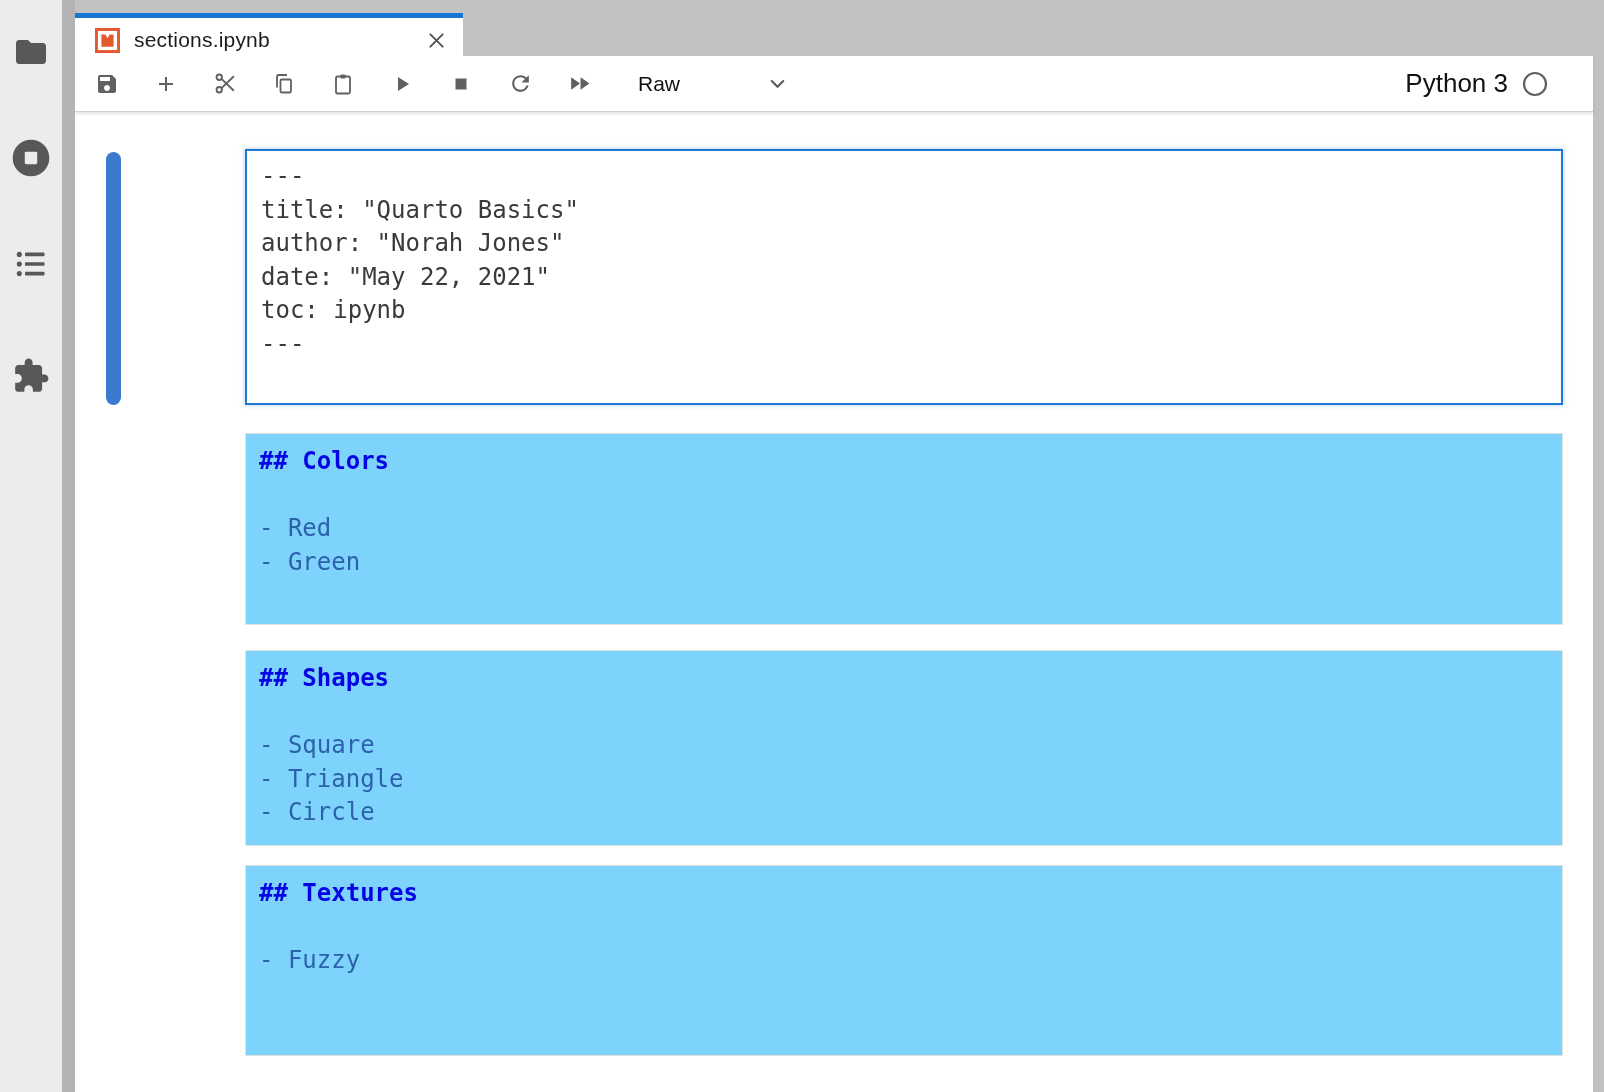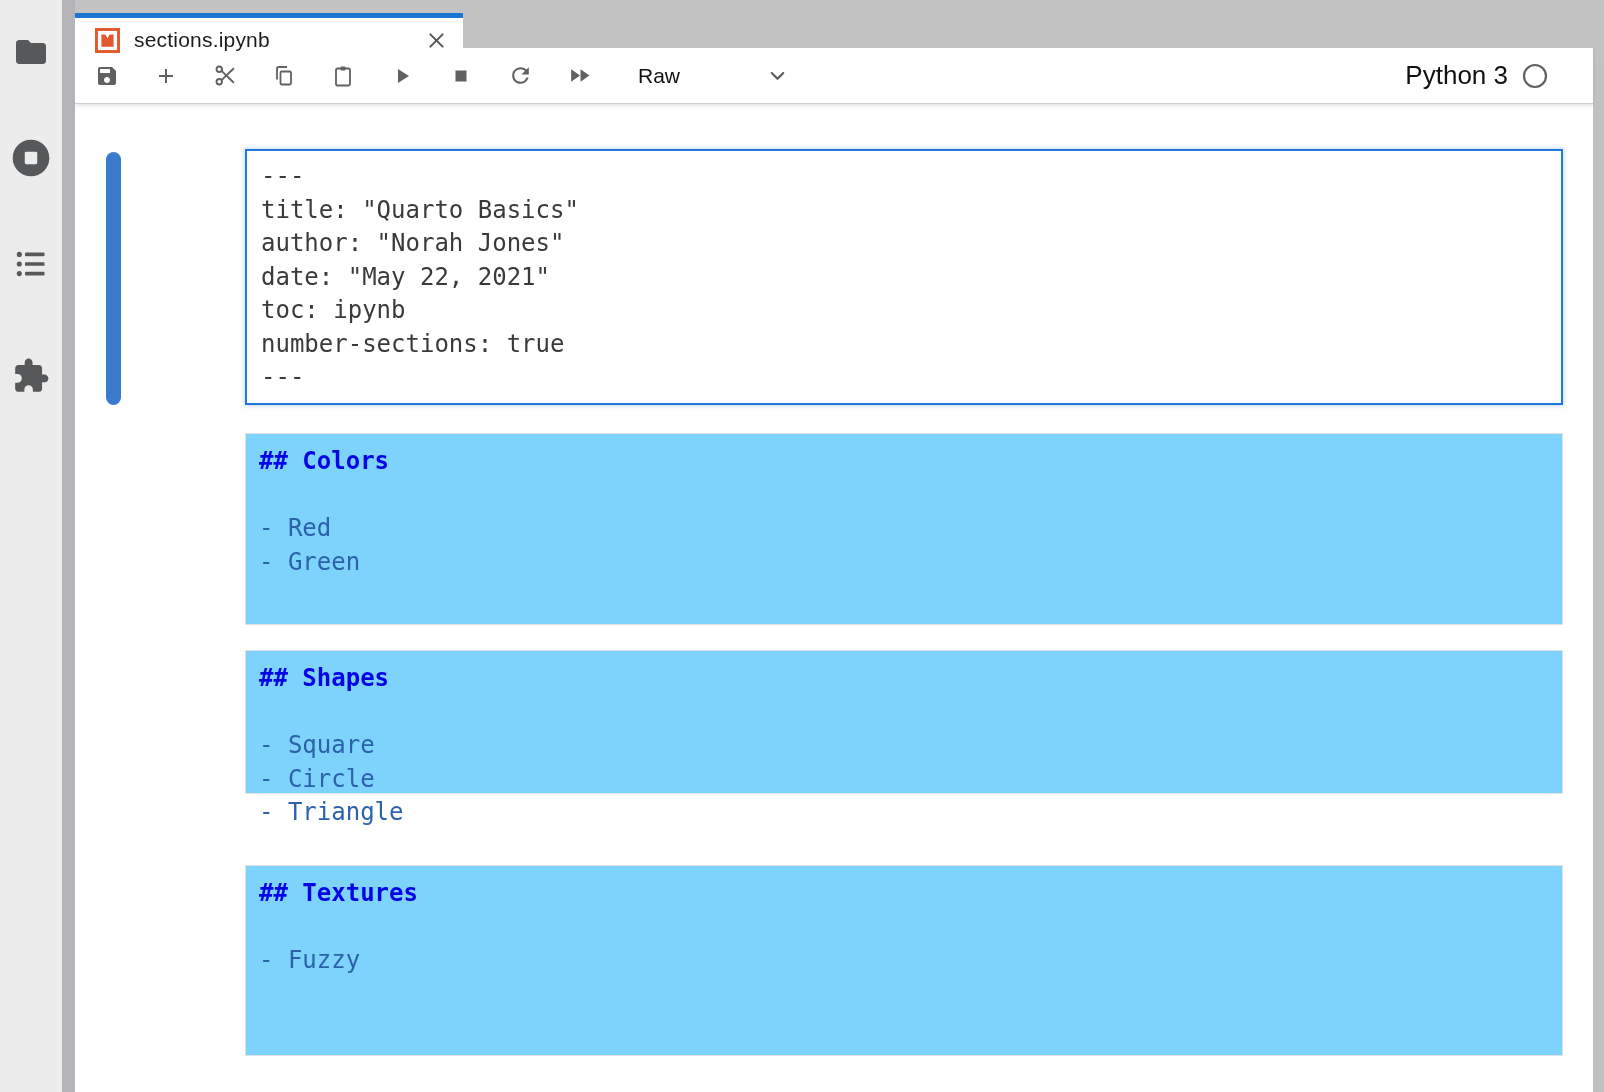--- a/index.html
+++ b/index.html
@@ -11,39 +11,39 @@
   .side-item { position:absolute; left:0; width:62px; height:64px; display:flex; align-items:center; justify-content:center; cursor:pointer; }
   .splitter { position:absolute; left:62px; top:0; width:13px; height:1092px; background:#b4b4b7; z-index:5; }
 
   
   .tabbar { position:absolute; left:75px; top:0; width:1529px; height:62px; background:#c2c2c2; }
   .tab { position:absolute; left:75px; top:13px; width:388px; height:49px; background:#ffffff; border-top:5px solid #1976d2; display:flex; align-items:center; padding:0 16px 0 19px; z-index:3; }
   .tab-title { font-size:21px; color:#1c1c1c; margin-left:13px; letter-spacing:0.2px; }
   .tab-close { margin-left:auto; display:flex; align-items:center; cursor:pointer; }
 
   
-  .toolbar { position:absolute; left:75px; top:48px; width:1518px; height:56px; background:#ffffff; border-bottom:1px solid #d0d0d0; box-shadow:0 2px 3px rgba(0,0,0,0.10); display:flex; align-items:center; padding:0 45px 0 20px; z-index:2; }
+  .toolbar { position:absolute; left:75px; top:56px; width:1518px; height:56px; background:#ffffff; border-bottom:1px solid #d0d0d0; box-shadow:0 2px 3px rgba(0,0,0,0.10); display:flex; align-items:center; padding:0 45px 0 20px; z-index:2; }
   .tb-btn { width:24px; height:24px; margin-right:35px; display:flex; align-items:center; justify-content:center; cursor:pointer; flex:0 0 auto; }
   .celltype { display:flex; align-items:center; cursor:pointer; }
   .celltype-label { font-size:21px; color:#111; margin-left:12px; }
   .celltype-chevron { margin-left:86px; display:flex; align-items:center; }
   .kernel { margin-left:auto; display:flex; align-items:center; cursor:pointer; }
   .kernel-name { font-size:26px; color:#111; margin-right:14px; }
 
   
   .right-strip { position:absolute; left:1593px; top:62px; width:11px; height:1030px; background:#c1c1c1; }
 
   
   .content { position:absolute; left:75px; top:118px; width:1518px; height:974px; background:#ffffff; }
   .collapser { position:absolute; left:106px; top:152px; width:15px; height:253px; background:#3b7bce; border-radius:8px; cursor:pointer; }
   .cell { position:absolute; left:245px; width:1318px; font-family:"DejaVu Sans Mono", monospace; }
   .cell-raw { top:149px; height:256px; background:#ffffff; border:2px solid #2277d4; box-shadow:0 0 4px 1px rgba(25,118,210,0.25); padding:9px 14px; cursor:text; }
   .cell-md { background:#7dd3fc; border:1px solid #e1e1e1; padding:11px 13px; cursor:text; }
   .cell-md-1 { top:433px; height:192px; }
-  .cell-md-2 { top:650px; height:144px; }
+  .cell-md-2 { top:650px; height:196px; }
   .cell-md-3 { top:865px; height:191px; }
   .line { height:33.5px; line-height:33.5px; font-size:24px; white-space:pre; color:#3a3a3a; }
   .md-h { color:#0505e4; font-weight:bold; }
   .md-li { color:#2b62ab; }
 
   svg { display:block; }
 </style>
 </head>
 <body>
 
@@ -201,36 +201,35 @@
 <div class="content"></div>
 
 <div class="collapser"></div>
 
 <div class="cell cell-raw">
   <div class="line">---</div>
   <div class="line">title: "Quarto Basics"</div>
   <div class="line">author: "Norah Jones"</div>
   <div class="line">date: "May 22, 2021"</div>
   <div class="line">toc: ipynb</div>
-  <div class="line">number-sections: true</div>
   <div class="line">---</div>
 </div>
 
 <div class="cell cell-md cell-md-1">
   <div class="line md-h">## Colors</div>
   <div class="line"></div>
   <div class="line md-li">- Red</div>
   <div class="line md-li">- Green</div>
 </div>
 
 <div class="cell cell-md cell-md-2">
   <div class="line md-h">## Shapes</div>
   <div class="line"></div>
   <div class="line md-li">- Square</div>
+  <div class="line md-li">- Triangle</div>
   <div class="line md-li">- Circle</div>
-  <div class="line md-li">- Triangle</div>
 </div>
 
 <div class="cell cell-md cell-md-3">
   <div class="line md-h">## Textures</div>
   <div class="line"></div>
   <div class="line md-li">- Fuzzy</div>
 </div>
 
 </body></html>

